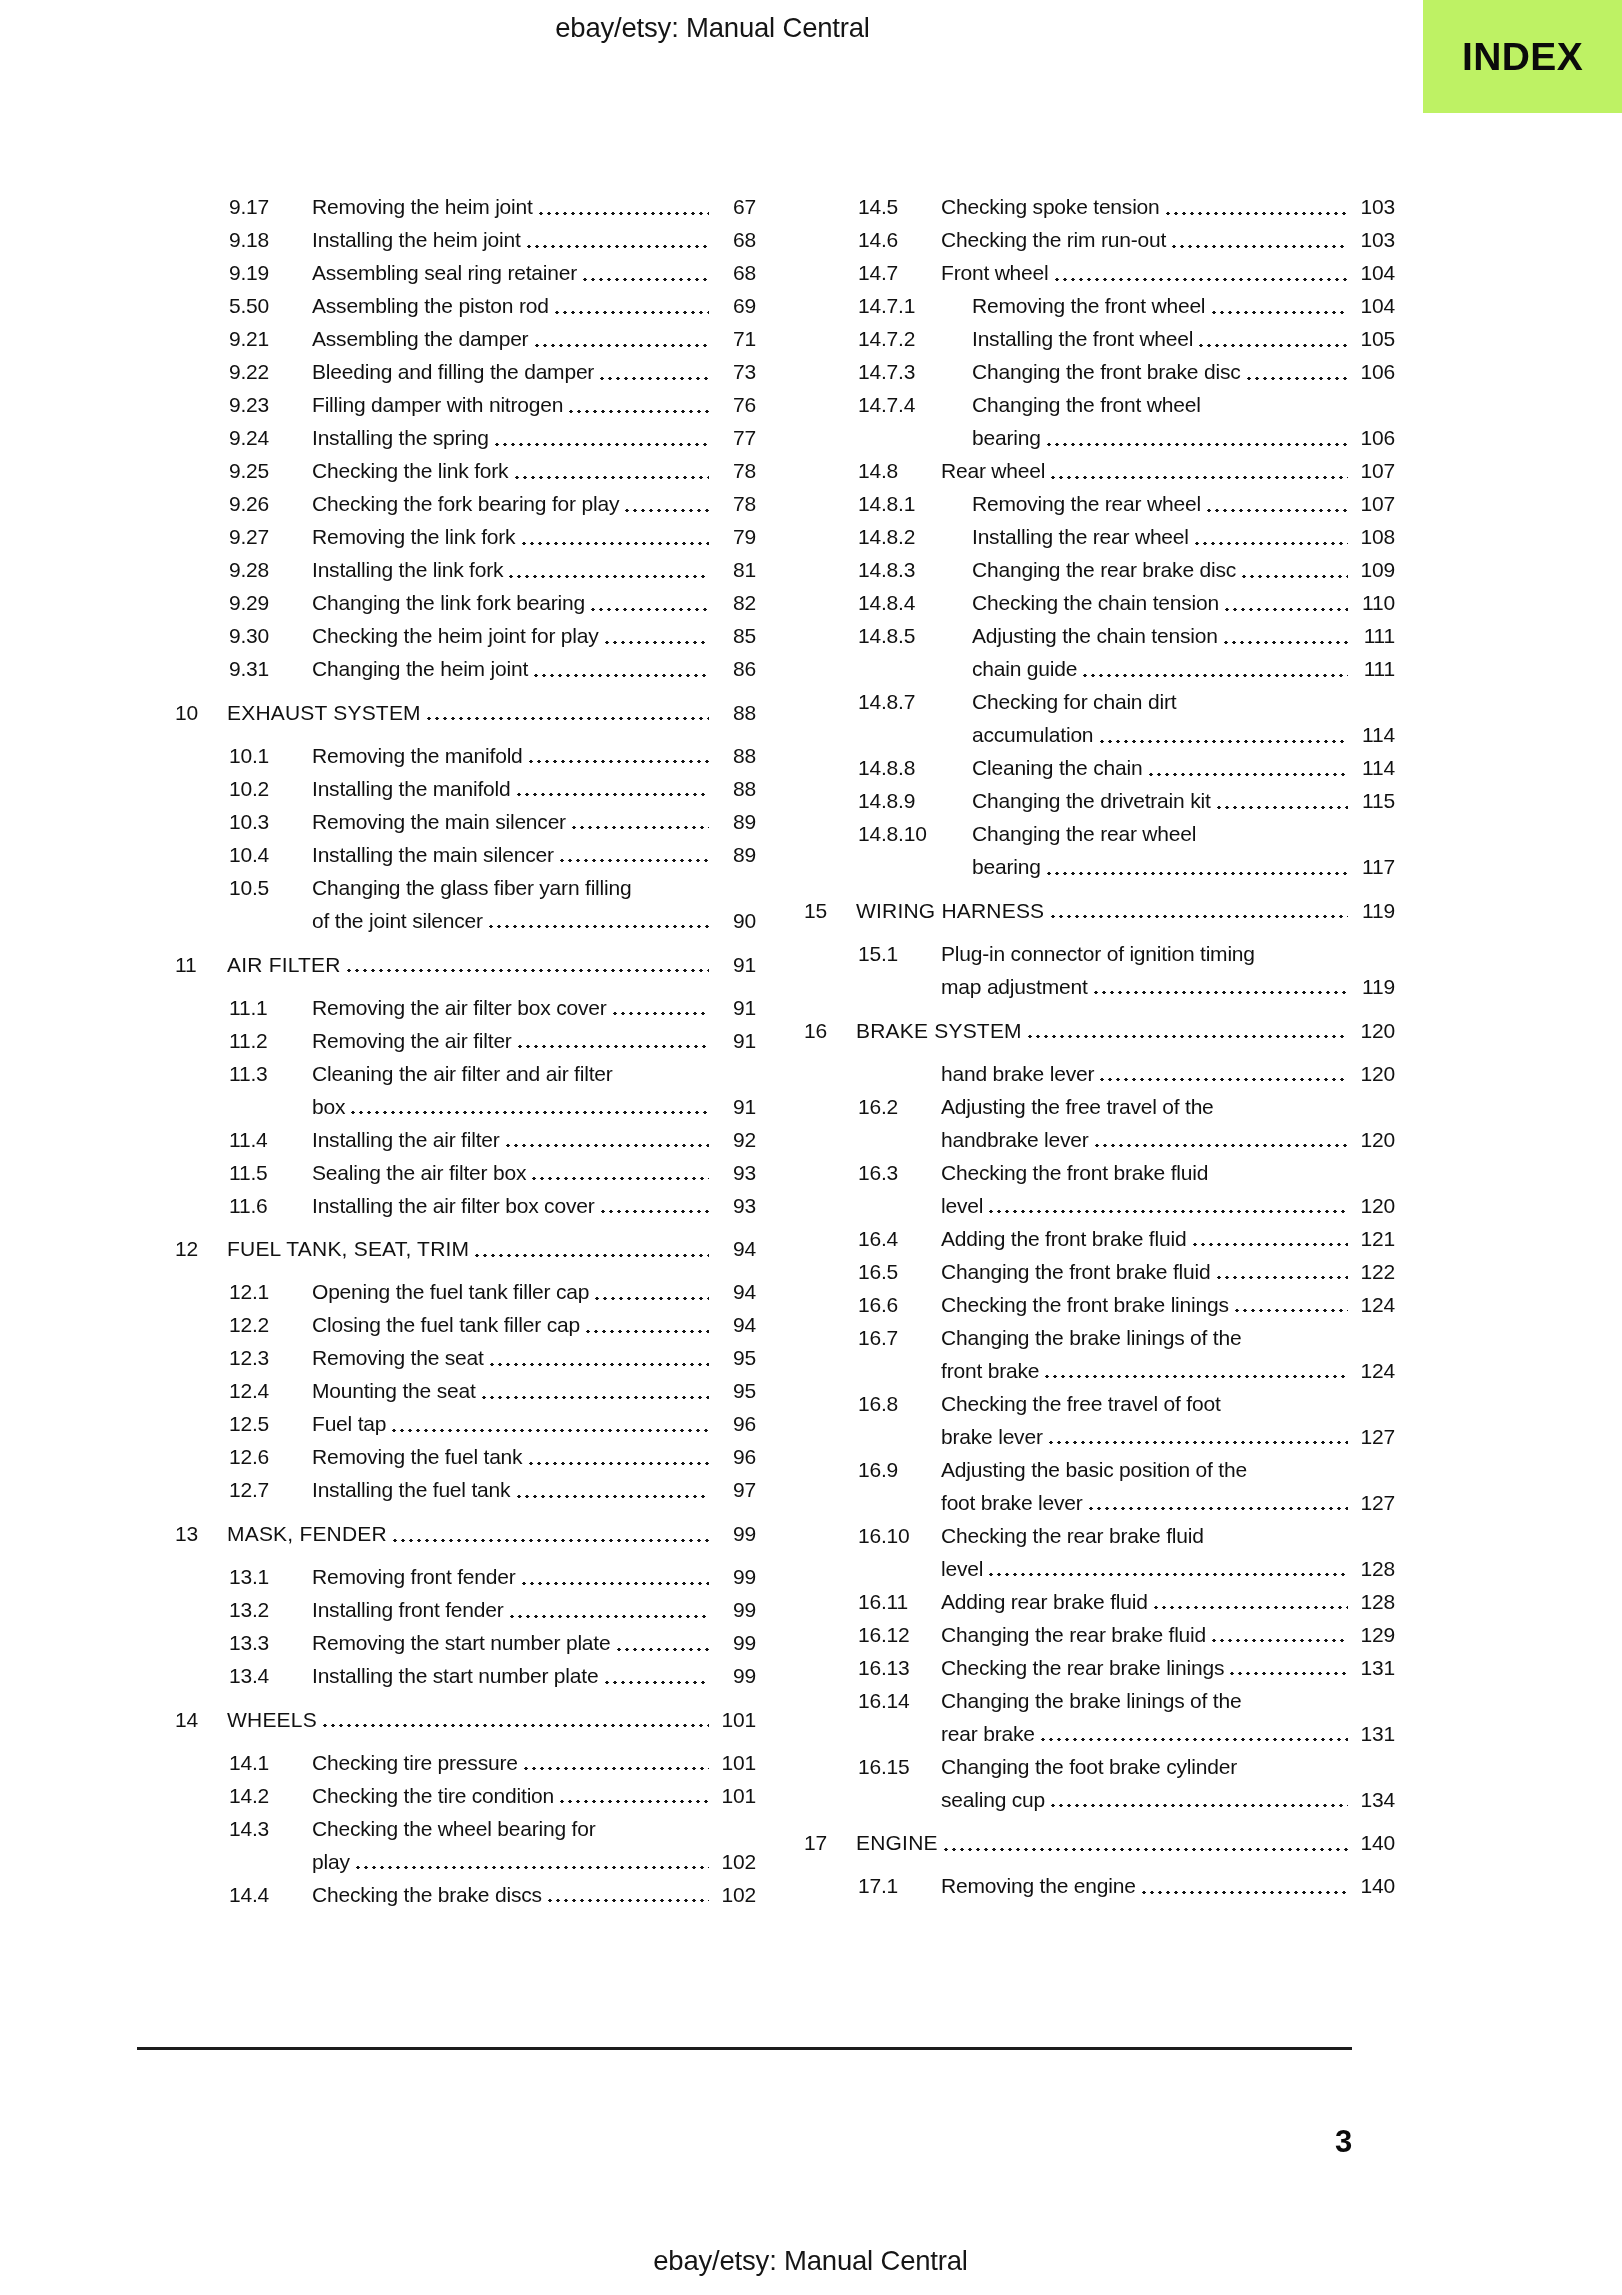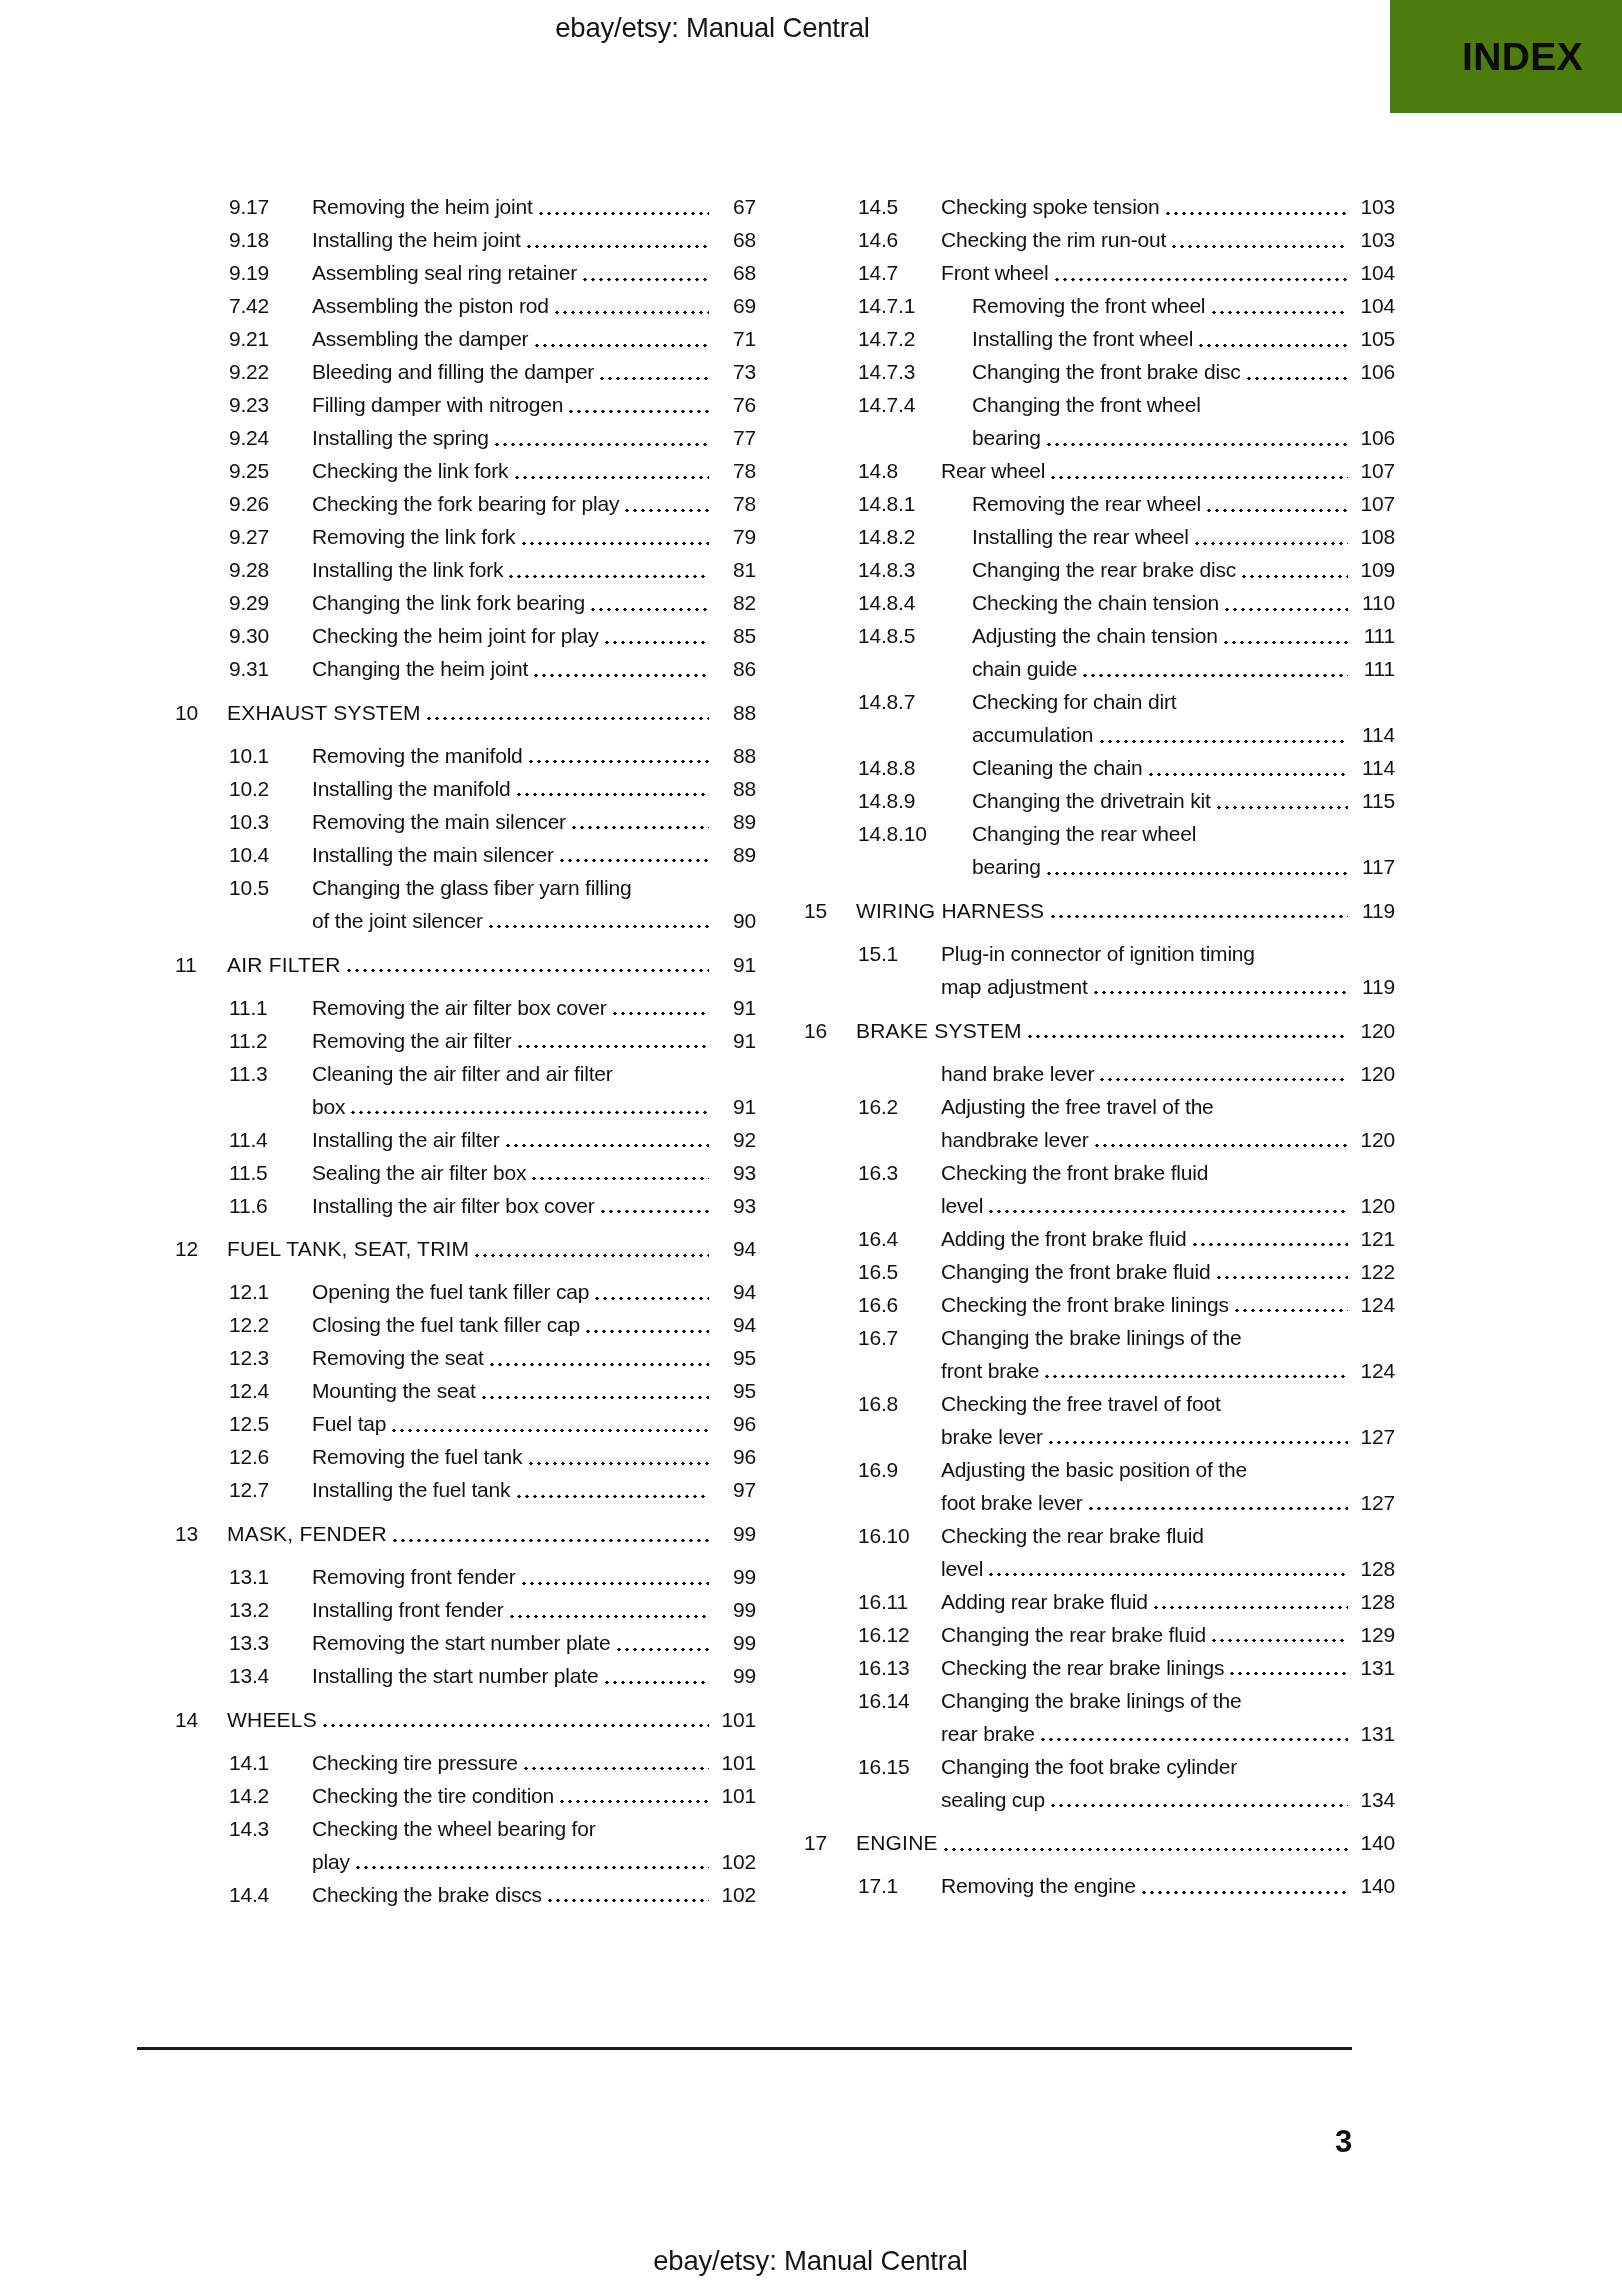--- a/index.html
+++ b/index.html
@@ -11,22 +11,22 @@
     color:#111111;
     overflow:hidden;
     letter-spacing:-0.2px;
   }
   .header-title{
     position:absolute;top:11.7px;left:0;width:1425px;
     text-align:center;font-size:27.5px;color:#151515;
   }
   .index-box{
     position:absolute;top:0;right:0;width:199px;height:113px;
-    background:#4d7c0f;
-    display:flex;align-items:center;justify-content:center;padding-left:33px;
+    background:#bef264;
+    display:flex;align-items:center;justify-content:center;
   }
   .index-box span{
     font-size:39px;font-weight:bold;color:#0b0b0b;letter-spacing:0.4px;
   }
   .col{position:absolute;top:190px;font-size:21px;line-height:33px;margin-left:36px;}
   .col-left{left:139px;width:581px;}
   .col-right{left:768px;width:591px;}
   .row{display:flex;align-items:stretch;}
   .row.entry{padding-left:54px;}
   .row.section{margin:10.8px 0 10px 0;}
@@ -80,21 +80,21 @@
         <span class="leader"></span>
         <span class="pg">68</span>
       </div>
       <div class="row entry lvl2">
         <span class="num">9.19</span>
         <span class="txt">Assembling seal ring retainer</span>
         <span class="leader"></span>
         <span class="pg">68</span>
       </div>
       <div class="row entry lvl2">
-        <span class="num">7.42</span>
+        <span class="num">5.50</span>
         <span class="txt">Assembling the piston rod</span>
         <span class="leader"></span>
         <span class="pg">69</span>
       </div>
       <div class="row entry lvl2">
         <span class="num">9.21</span>
         <span class="txt">Assembling the damper</span>
         <span class="leader"></span>
         <span class="pg">71</span>
       </div>

